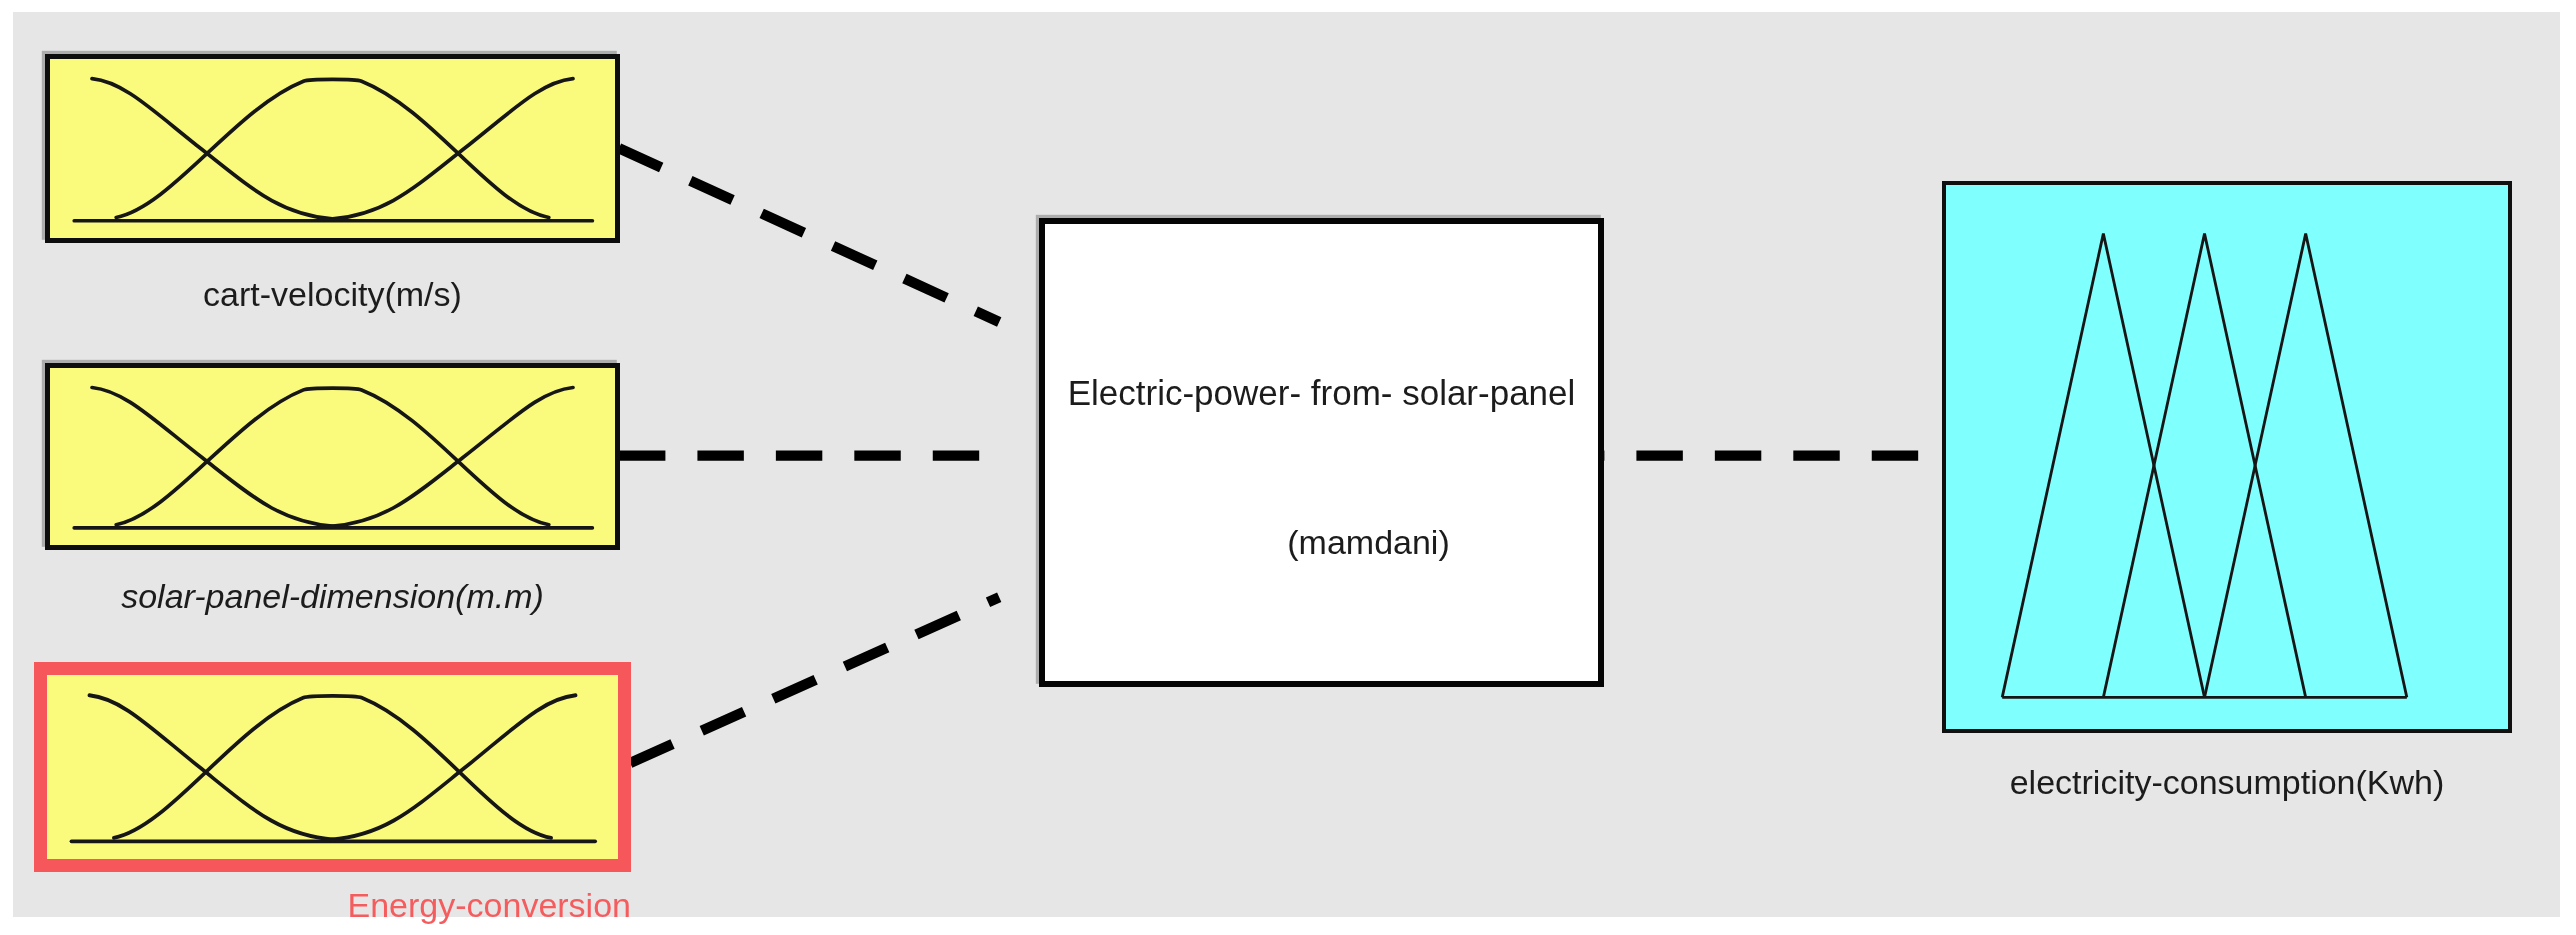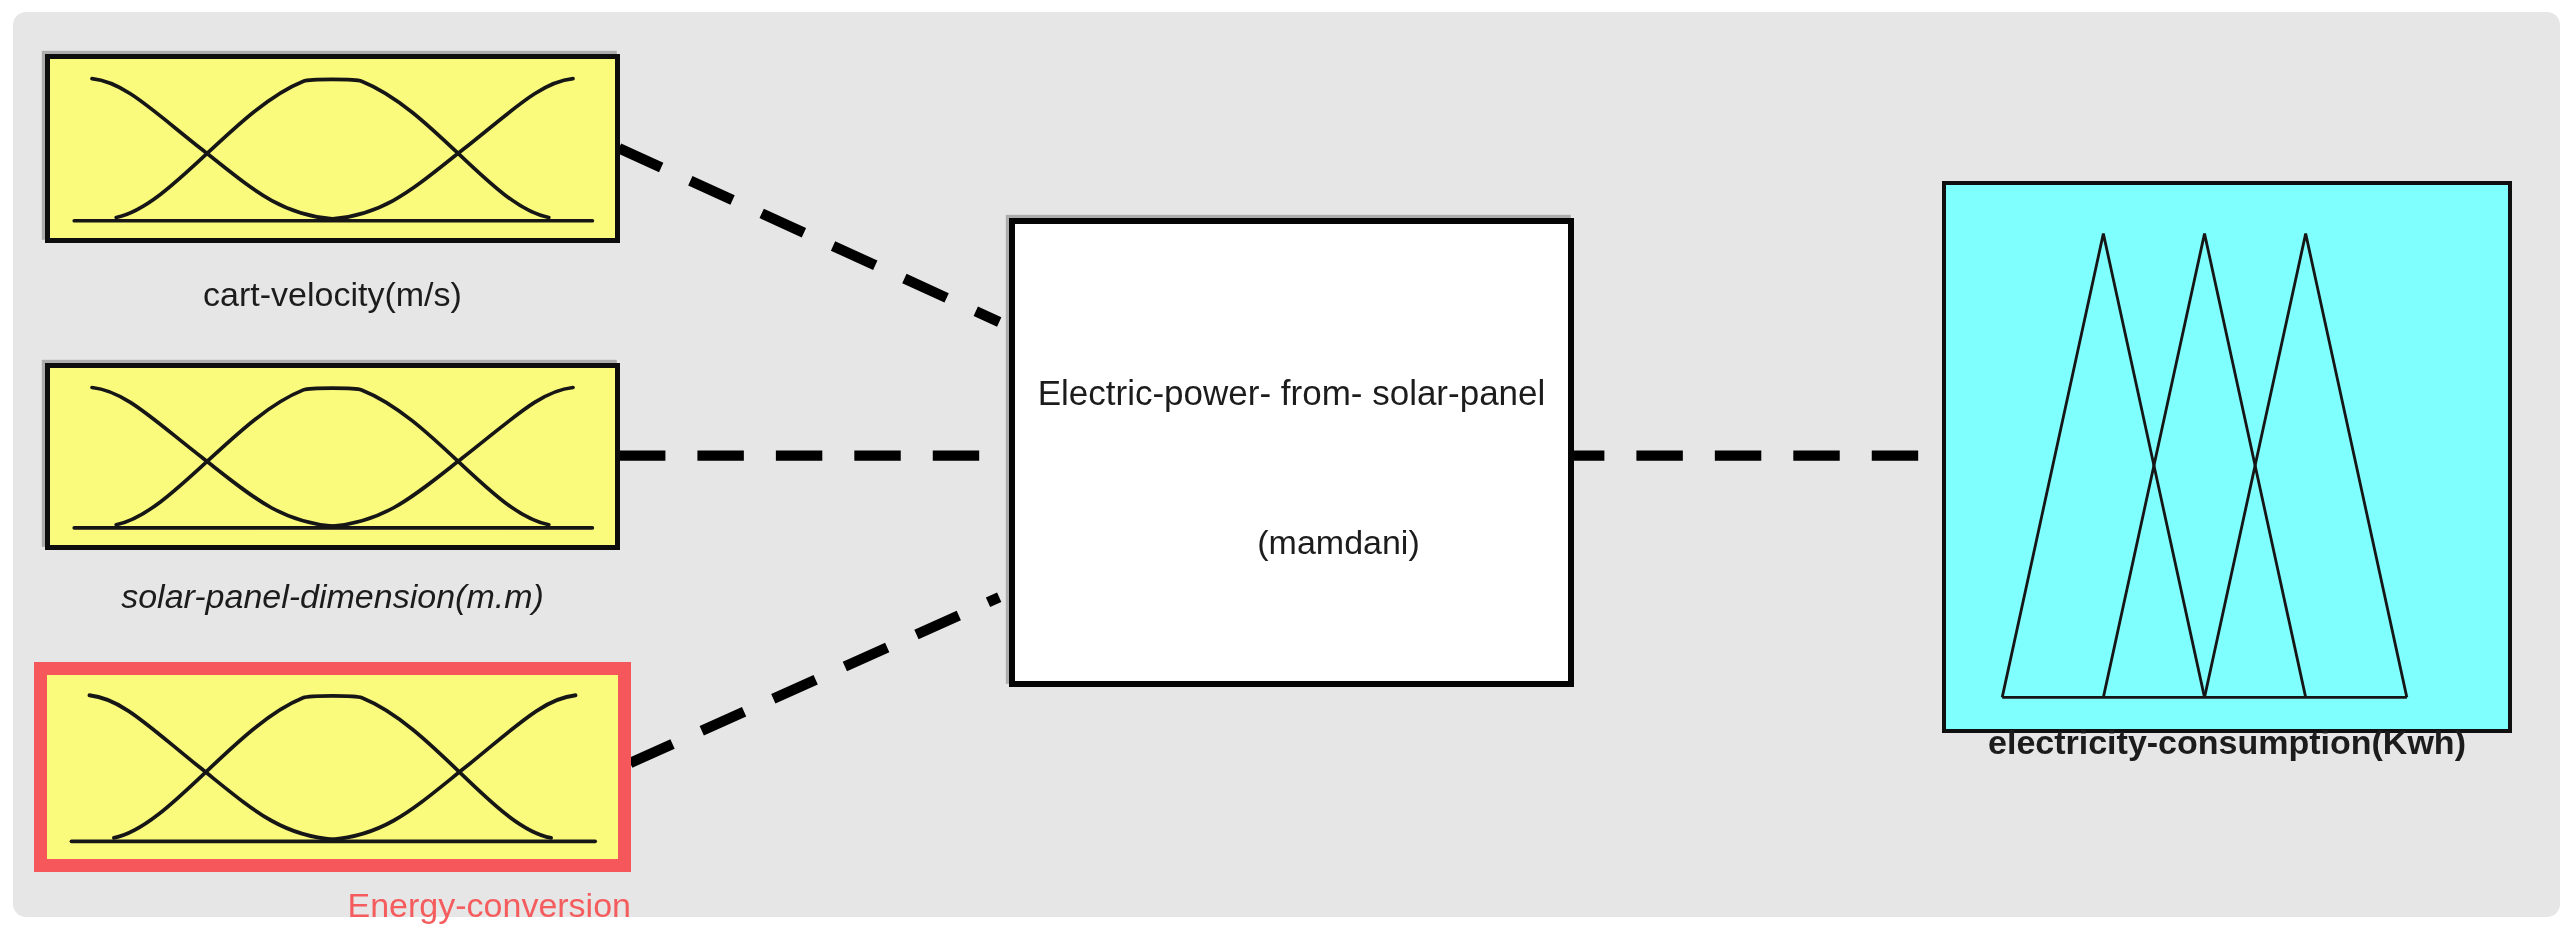--- a/index.html
+++ b/index.html
@@ -3,51 +3,50 @@
 <meta charset="utf-8">
 <style>
   html,body{margin:0;padding:0;background:#ffffff;}
   .stage{
     position:relative;width:2576px;height:936px;background:#ffffff;overflow:hidden;
     font-family:"Liberation Sans","DejaVu Sans",sans-serif;
   }
   .canvas{
     position:absolute;left:13px;top:12px;width:2547px;height:905px;
     background:#e6e6e6;
-    border-radius:13px;
   }
   .node{position:absolute;box-sizing:border-box;}
   .input-node{
     background:#fafa7d;border:5.6px solid #0d0d0d;
     box-shadow:-3.2px -3.2px 0 #adadad;
   }
   .input-node.selected{
     border:13px solid #f5575a;box-shadow:none;
   }
   .node-1{left:32px;top:42px;width:575px;height:189px;}
   .node-2{left:32px;top:351px;width:575px;height:187px;}
   .node-3{left:21px;top:650px;width:597px;height:210px;}
   .fis-node{
-    left:996px;top:206px;width:565px;height:469px;
+    left:1026px;top:206px;width:565px;height:469px;
     background:#ffffff;border:6.4px solid #050505;
     box-shadow:-3.2px -3.2px 0 #adadad;overflow:hidden;
   }
   .output-node{
     left:1929px;top:169px;width:570px;height:552px;
     background:#80ffff;border:4px solid #101010;
   }
   .mf-svg{position:absolute;left:0;top:0;width:100%;height:100%;}
   .var-label{
     position:absolute;text-align:center;font-size:34px;color:#1c1c1c;
     white-space:nowrap;letter-spacing:0px;
   }
   .label-1{left:32px;top:263px;width:575px;}
   .label-2{left:32px;top:565px;width:575px;font-style:italic;}
   .label-3{left:21px;top:874px;width:597px;color:#f55c5e;text-align:right;}
-  .label-out{left:1929px;top:711px;width:570px;font-size:34px;font-weight:bold;}
+  .label-out{left:1929px;top:751px;width:570px;font-size:34px;}
   .fis-name{
     position:absolute;left:50%;top:149px;transform:translateX(-50%);
     font-size:35px;color:#1c1c1c;white-space:nowrap;
   }
   .fis-type{
     position:absolute;left:50%;top:299px;transform:translateX(-50%);
     font-size:34px;color:#1c1c1c;white-space:nowrap;margin-left:47px;
   }
   .connectors{position:absolute;left:0;top:0;width:2576px;height:936px;pointer-events:none;}
 </style>

